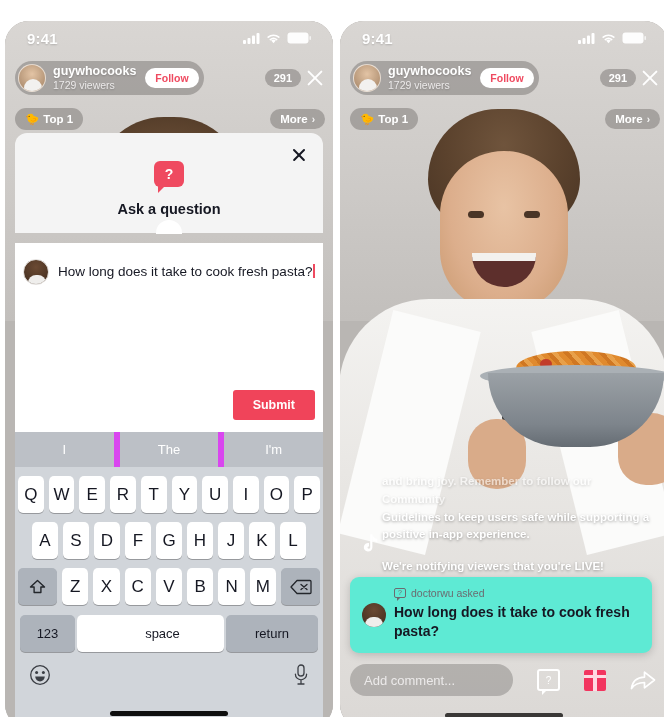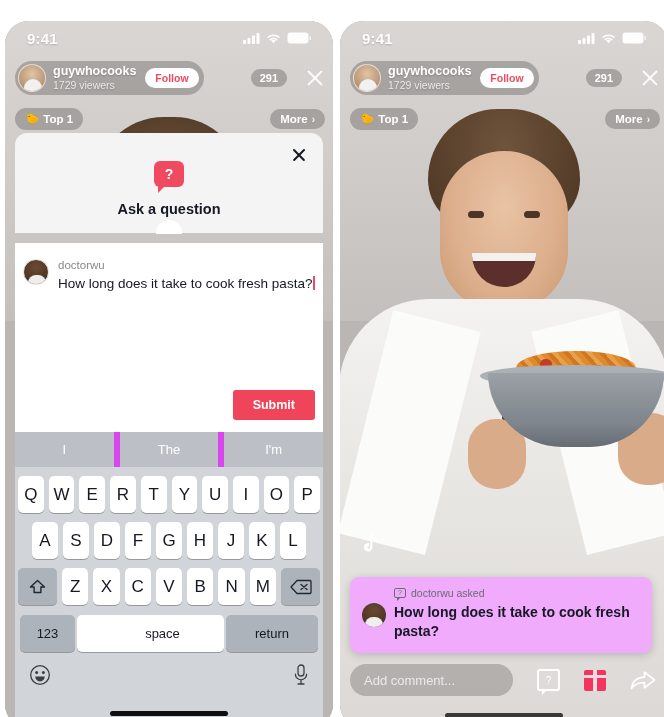--- a/index.html
+++ b/index.html
@@ -124,21 +124,21 @@
     content:""; position:absolute; left:5px; top:14px; width:18px;height:16px;
     border-radius:9px 9px 4px 4px; background:#f2f1ef;
   }
   .u-meta { line-height:1.05; }
   .u-name { color:#fff; font-size:12.5px; font-weight:700; text-shadow:0 1px 2px rgba(0,0,0,.2); }
   .u-viewers { color:#eceaea; font-size:10.5px; margin-top:1px; text-shadow:0 1px 2px rgba(0,0,0,.2); }
   .follow-btn {
     background:#fff; color:#ef4a60; font-size:10.5px; font-weight:700;
     border-radius:14px; padding:4px 10px; margin-left:2px;
   }
-  .hdr-right { margin-left:auto; display:flex; align-items:center; gap:18px; }
+  .hdr-right { margin-left:auto; display:flex; align-items:center; gap:4px; }
   .count-badge {
     background: rgba(110,106,104,.45); color:#fff; font-size:11px; font-weight:600;
     border-radius:12px; padding:3px 9px;
   }
   .close-x { width:20px;height:20px; position:relative; }
   .close-x::before,.close-x::after{
     content:""; position:absolute; left:0; top:9px; width:20px;height:2px;background:#fff;border-radius:1px;
   }
   .close-x::before{transform:rotate(45deg);} .close-x::after{transform:rotate(-45deg);}
 
@@ -239,21 +239,21 @@
     color:#fff; font-size:11.5px; line-height:1.55; font-weight:600;
     text-shadow:0 1px 3px rgba(0,0,0,.35);
   }
   .live-text .faded { opacity:.55; }
   .live-text p + p { margin-top:14px; }
   .tt-logo {
     position:absolute; left:18px; top:512px; width:22px;height:24px; z-index:21;
   }
   .qcard {
     position:absolute; left:10px; right:16px; top:556px; z-index:25;
-    background:#f0abfc; border-radius:9px; padding:10px 12px 12px 44px;
+    background:#5eead4; border-radius:9px; padding:10px 12px 12px 44px;
     box-shadow:0 2px 8px rgba(0,0,0,.18);
   }
   .qcard-avatar {
     position:absolute; left:12px; top:26px; width:24px;height:24px;border-radius:50%;
     background: radial-gradient(circle at 50% 30%, #6b4a33, #3f2b1d);
     overflow:hidden;
   }
   .qcard-avatar::after{content:"";position:absolute;left:3px;top:14px;width:18px;height:12px;border-radius:8px 8px 3px 3px;background:#efeeec;}
   .qcard-kicker { display:flex; align-items:center; gap:5px; font-size:10.5px; color:#6b6b70; }
   .qmini {
@@ -346,21 +346,20 @@
       <div class="sheet-close"></div>
       <div class="q-bubble">?</div>
       <div class="sheet-title">Ask a question</div>
       <div class="sheet-notch"></div>
     </div>
 
     <div class="compose-area">
       <div class="compose-row">
         <div class="c-avatar"></div>
         <div>
-          <div class="c-name">doctorwu</div>
           <div class="c-text"><span>How long does it take to cook fresh pasta?</span><span class="caret"></span></div>
         </div>
       </div>
       <div class="submit-wrap">
         <button class="submit-btn">Submit</button>
       </div>
     </div>
 
     <div class="keyboard">
       <div class="suggest-bar">
@@ -500,20 +499,28 @@
       <div class="chip">
         <span>🐤</span>
         <span>Top 1</span>
       </div>
       <div class="chip more">
         <span>More</span>
         <span class="chev">›</span>
       </div>
     </div>
 
+    <div class="live-text">
+      <p>
+        <span class="faded">and bring joy. Remember to follow our Community</span><br>
+        <span>Guidelines to keep users safe while supporting a</span><br>
+        <span>positive in-app experience.</span>
+      </p>
+      <p>We're notifying viewers that you're LIVE!</p>
+    </div>
     <svg class="tt-logo" viewBox="0 0 22 24">
       <path d="M14.4 1.2v13.1a4.3 4.3 0 11-3.4-4.2v3.4a1.1 1.1 0 100 2.1 1.2 1.2 0 001.2-1.2V1.2z" fill="#fff"></path>
       <path d="M14.4 1.2c.5 2.7 2.3 4.3 5 4.6V9c-2-.1-3.7-.8-5-1.9z" fill="#fff"></path>
     </svg>
 
     <div class="qcard">
       <div class="qcard-avatar"></div>
       <div class="qcard-kicker">
         <span class="qmini">?</span>
         <span>doctorwu asked</span>

